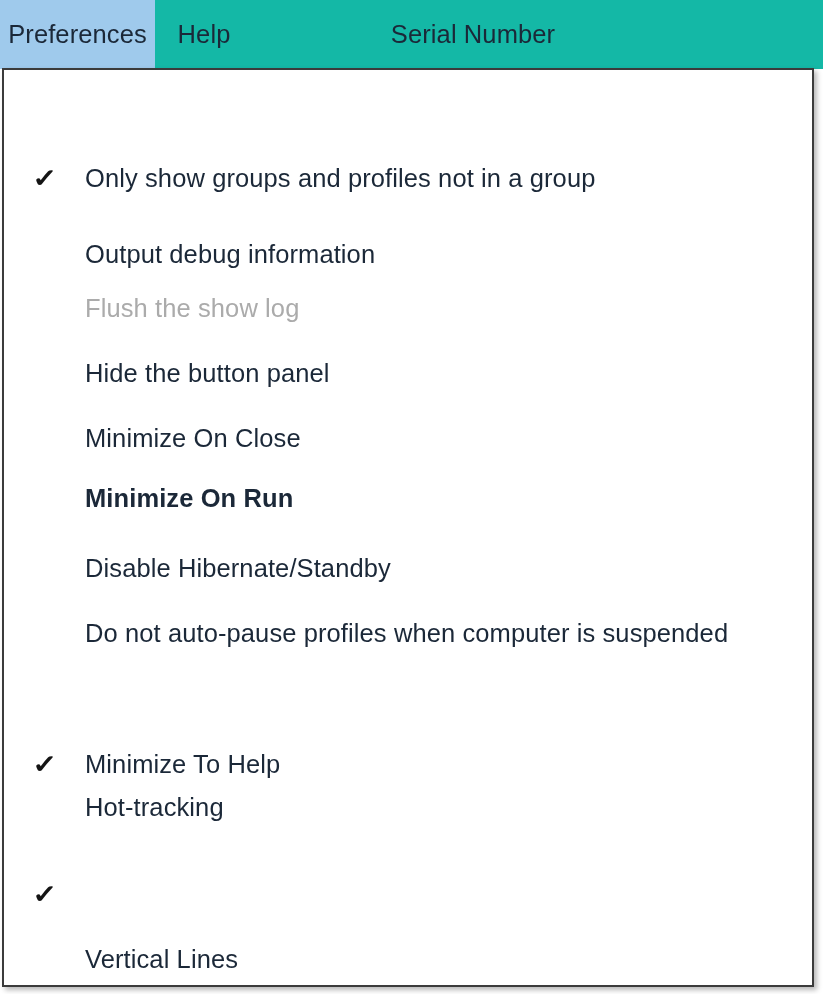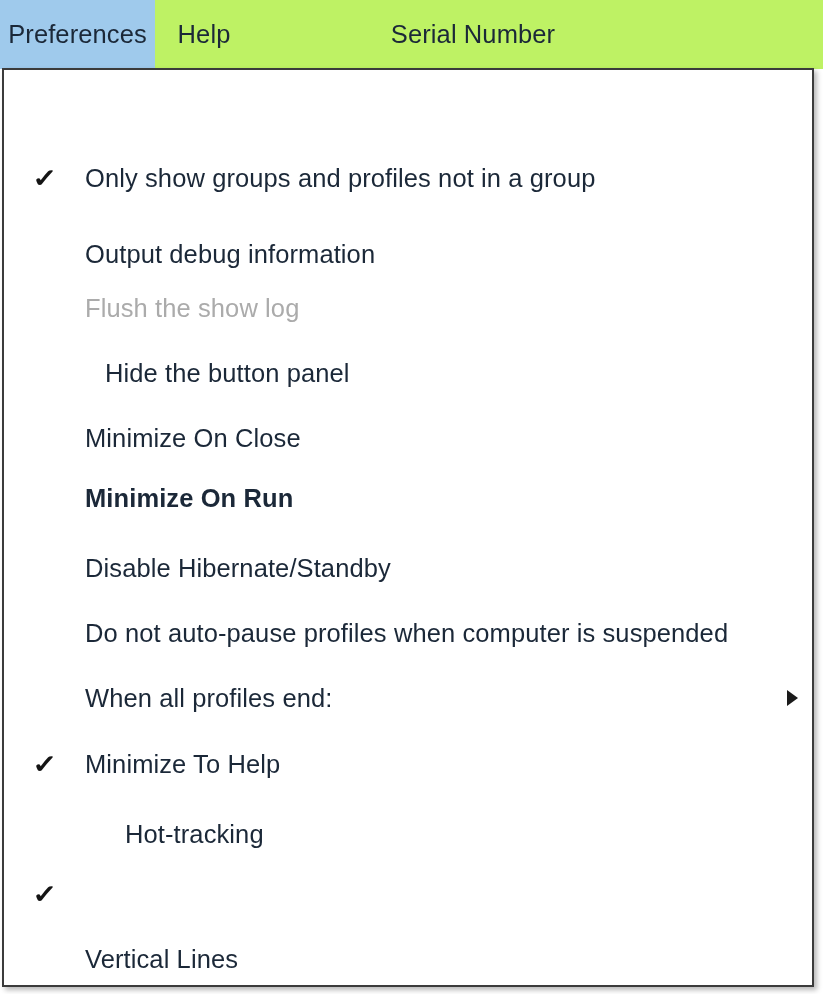--- a/index.html
+++ b/index.html
@@ -17,21 +17,21 @@
     -webkit-font-smoothing: antialiased;
   }
 
   
   #menubar {
     position: absolute;
     left: 0;
     top: 0;
     width: 823px;
     height: 69px;
-    background: #bef264;
+    background: #14b8a6;
   }
   .menubar-item {
     position: absolute;
     top: 0;
     height: 69px;
     display: flex;
     align-items: center;
     justify-content: center;
     font-size: 25.5px;
     color: #1b2838;
@@ -132,52 +132,47 @@
         <div class="row-label">Only show groups and profiles not in a group</div>
       </div>
       <div class="menu-row" style="top: 147px; align-items: flex-end;">
         <div class="check-col"></div>
         <div class="row-label">Output debug information</div>
       </div>
       <div class="menu-row disabled" style="top: 212px;">
         <div class="check-col"></div>
         <div class="row-label">Flush the show log</div>
       </div>
-      <div class="menu-row" style="top: 277px; padding-left: 20px;">
+      <div class="menu-row" style="top: 277px;">
         <div class="check-col"></div>
         <div class="row-label">Hide the button panel</div>
       </div>
       <div class="menu-row" style="top: 342px;">
         <div class="check-col"></div>
         <div class="row-label">Minimize On Close</div>
       </div>
       <div class="menu-row" style="top: 402px; font-weight: bold;">
         <div class="check-col"></div>
         <div class="row-label">Minimize On Run</div>
       </div>
       <div class="menu-row" style="top: 472px;">
         <div class="check-col"></div>
         <div class="row-label">Disable Hibernate/Standby</div>
       </div>
       <div class="menu-row" style="top: 537px;">
         <div class="check-col"></div>
         <div class="row-label">Do not auto-pause profiles when computer is suspended</div>
       </div>
-      <div class="menu-row" style="top: 602px;">
-        <div class="check-col"></div>
-        <div class="row-label">When all profiles end:</div>
-        <span class="submenu-arrow"></span>
-      </div>
       <div class="menu-row" style="top: 668px;">
         <div class="check-col">
           <span class="chk">✓</span>
         </div>
         <div class="row-label">Minimize To Help</div>
       </div>
-      <div class="menu-row" style="top: 738px; padding-left: 40px;">
+      <div class="menu-row" style="top: 711px;">
         <div class="check-col"></div>
         <div class="row-label">Hot-tracking</div>
       </div>
       <div class="menu-row" style="top: 798px;">
         <div class="check-col">
           <span class="chk">✓</span>
         </div>
       </div>
       <div class="menu-row" style="top: 863px;">
         <div class="check-col"></div>

